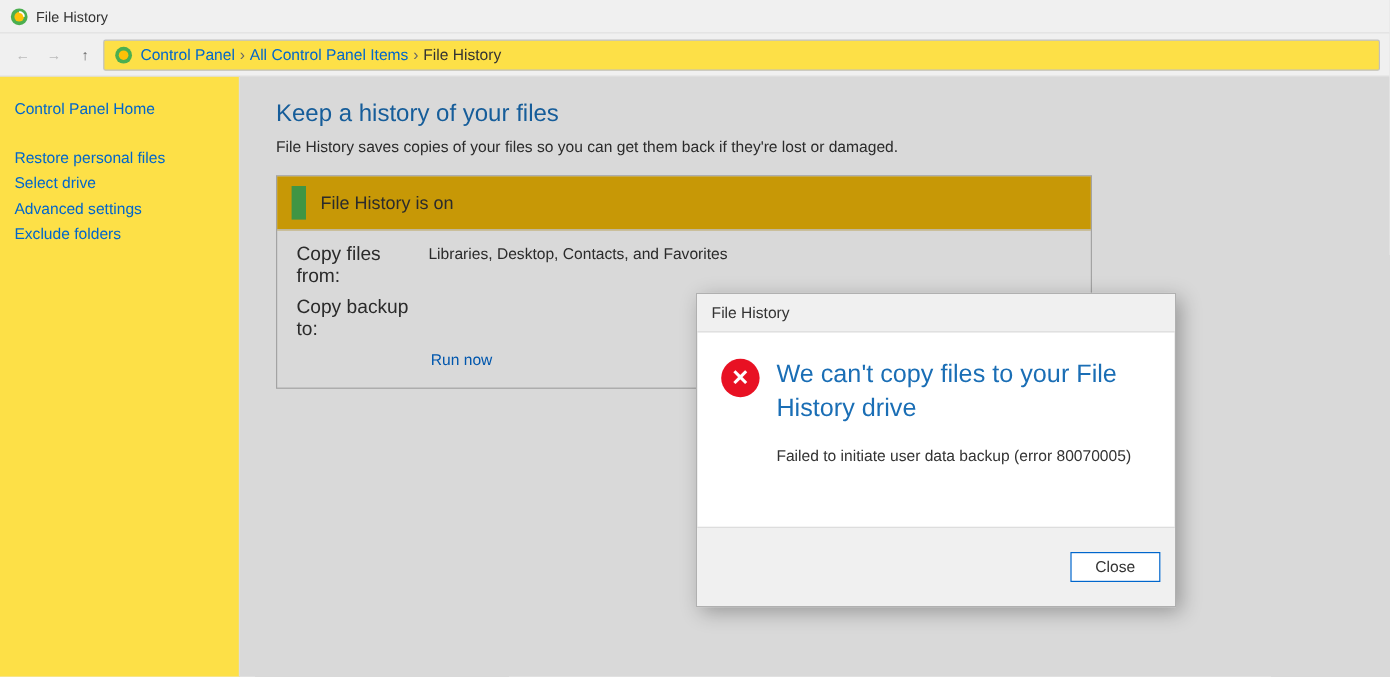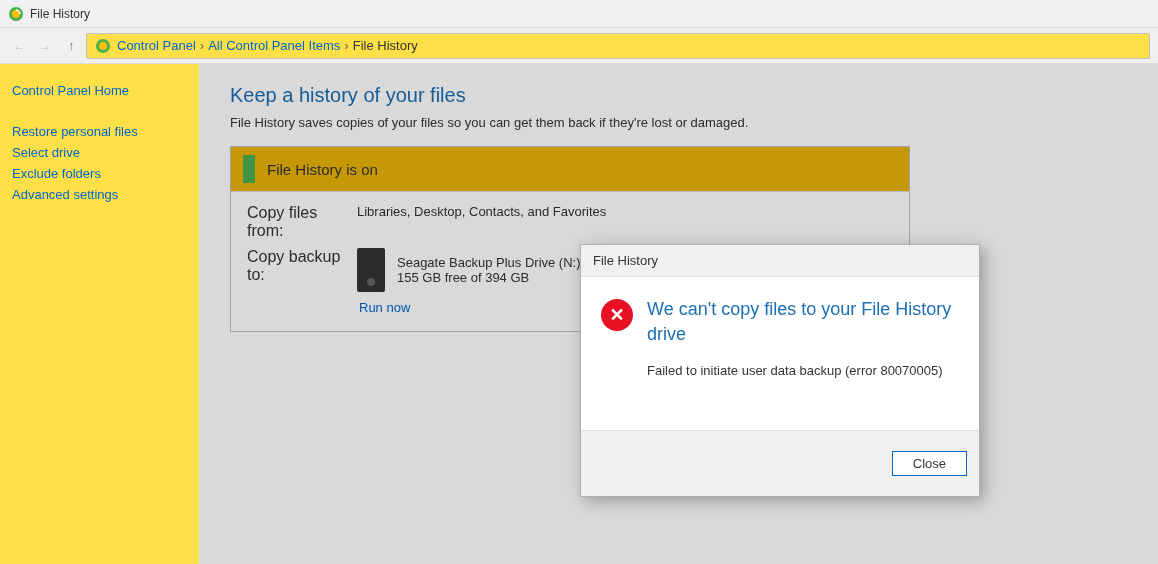--- a/index.html
+++ b/index.html
@@ -249,21 +249,21 @@
       margin-top: 2px;
     }
     .error-icon-x {
       color: white;
       font-size: 18px;
       font-weight: bold;
       line-height: 1;
     }
     .dialog-error-text {
       color: #1a6eb5;
-      font-size: 18px;
+      font-size: 21px;
       font-weight: 400;
       line-height: 1.4;
     }
     .dialog-sub-text {
       font-size: 13px;
       color: #333;
       margin-left: 46px;
       margin-bottom: 36px;
     }
     .dialog-footer {
@@ -315,47 +315,40 @@
   </div>
 </div>
 
 <div class="main-container">
 
   <div class="sidebar">
     <span class="sidebar-title" style="color:#0066cc;cursor:pointer;text-decoration:none;">Control Panel Home</span>
     <div style="height:12px;"></div>
     <a class="sidebar-link">Restore personal files</a>
     <a class="sidebar-link">Select drive</a>
+    <a class="sidebar-link">Advanced settings</a>
     <a class="sidebar-link">Exclude folders</a>
-    <a class="sidebar-link">Advanced settings</a>
   </div>
 
   <div class="content">
     <h1 class="content-title">Keep a history of your files</h1>
     <p class="content-desc">File History saves copies of your files so you can get them back if they're lost or damaged.</p>
 
     <div class="status-box">
       <div class="status-header">
         <div class="status-green-bar"></div>
         <span class="status-on-text">File History is on</span>
       </div>
       <div class="status-details">
         <div class="detail-row">
           <span class="detail-label">Copy files from:</span>
           <span class="detail-value">Libraries, Desktop, Contacts, and Favorites</span>
         </div>
         <div class="detail-row">
           <span class="detail-label">Copy backup to:</span>
-          <div class="drive-info">
-            <div class="drive-icon"></div>
-            <div>
-              <div class="drive-name">Seagate Backup Plus Drive (N:)</div>
-              <div class="drive-space">155 GB free of 394 GB</div>
-            </div>
-          </div>
         </div>
         <a class="run-now-link">Run now</a>
       </div>
     </div>
 
     <div class="modal-overlay"></div>
 
     <div class="dialog">
       <div class="dialog-titlebar">File History</div>
       <div class="dialog-content">

